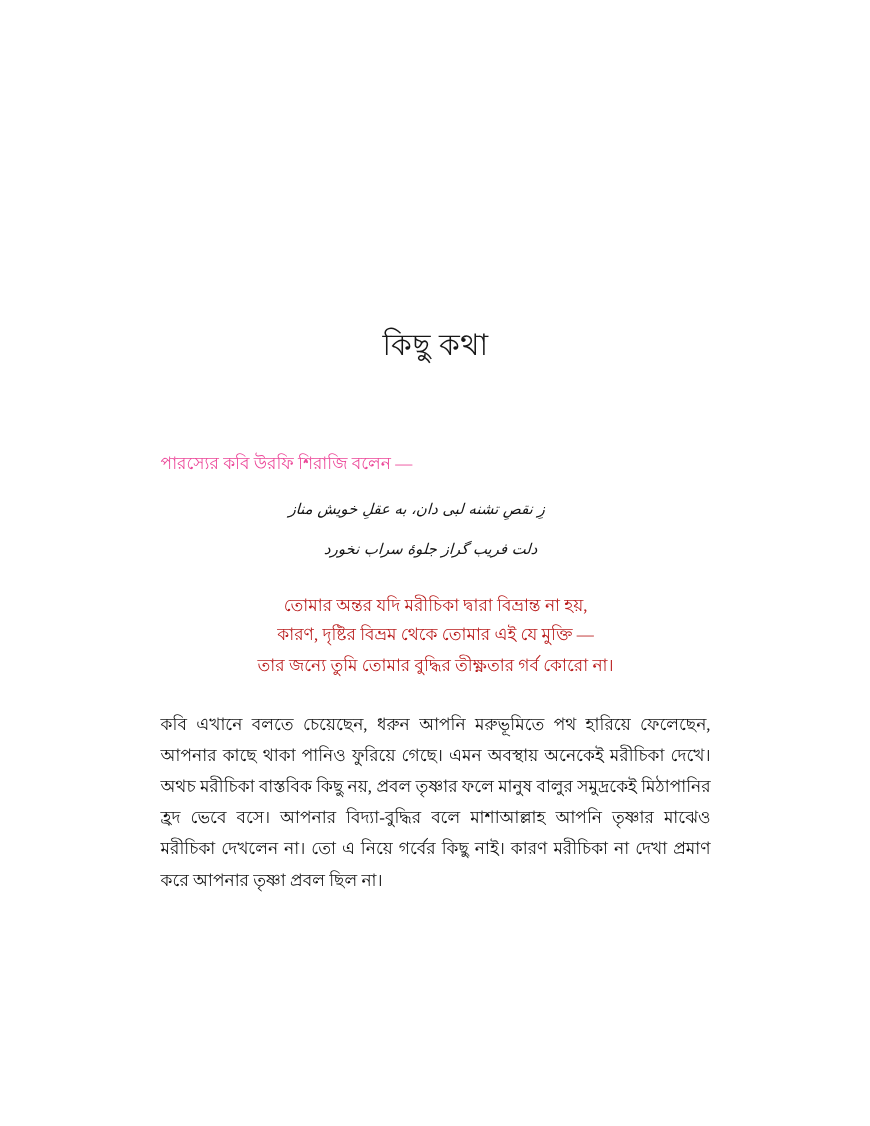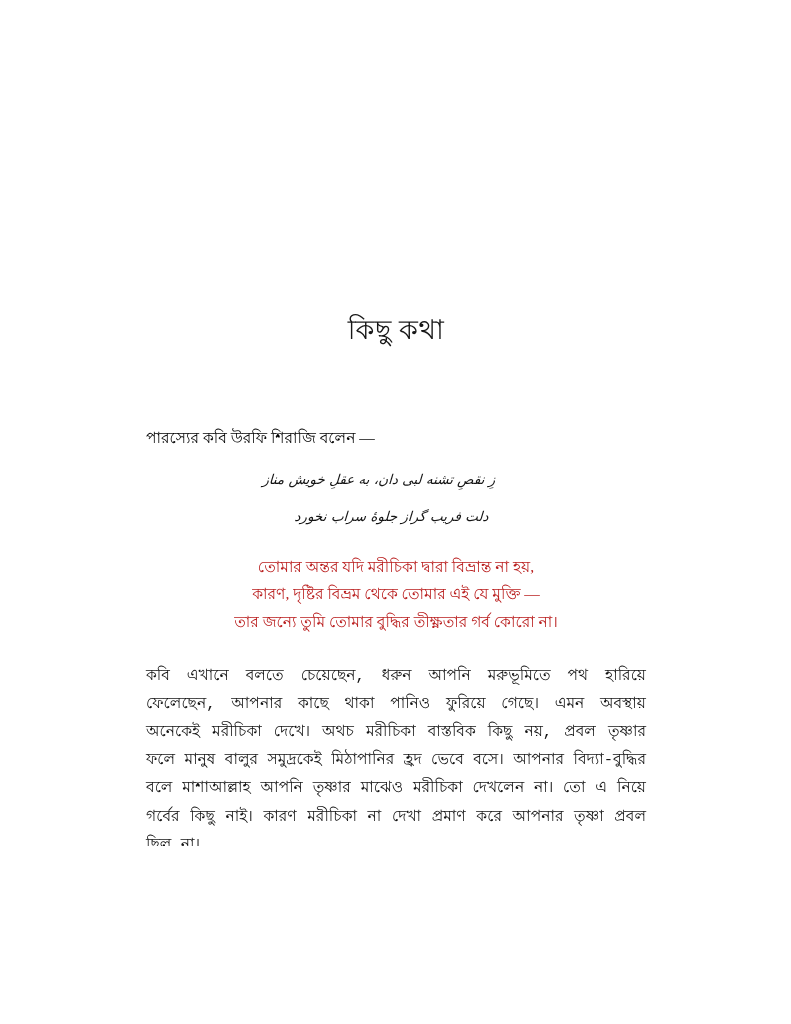--- a/index.html
+++ b/index.html
@@ -9,21 +9,21 @@
     background: #ffffff;
   }
   body {
     font-family: "Liberation Serif", "DejaVu Serif", serif;
     color: #000000;
   }
   .page {
     position: relative;
     width: 791px;
     height: 830px;
-    margin: 16px auto;
+    margin: 0 auto;
     background: #ffffff;
     overflow: hidden;
     box-sizing: border-box;
   }
   .content {
     position: absolute;
     left: 146px;
     top: 0;
     width: 500px;
   }
@@ -38,21 +38,21 @@
     letter-spacing: 0.5px;
     color: #171717;
   }
   
   .attribution {
     margin: 0;
     padding-top: 78px;
     font-size: 15.5px;
     line-height: 1.5;
     text-align: left;
-    color: #000000;
+    color: #ec4899;
   }
   
   .persian-block {
     margin: 0;
     padding-top: 14px;
     direction: rtl;
     text-align: center;
     unicode-bidi: isolate;
   }
   .persian-line {
@@ -90,21 +90,20 @@
   
   .body-paragraph {
     margin: 0;
     padding-top: 26px;
     font-size: 15.5px;
     line-height: 1.82;
     text-align: justify;
     text-justify: inter-word;
     color: #111111;
     hyphens: none;
-    font-family: Liberation Mono, monospace;
   }
   
   .footer {
     position: absolute;
     left: 0;
     right: 0;
     top: 947px;
     text-align: right;
     font-size: 14px;
     line-height: 1.4;

